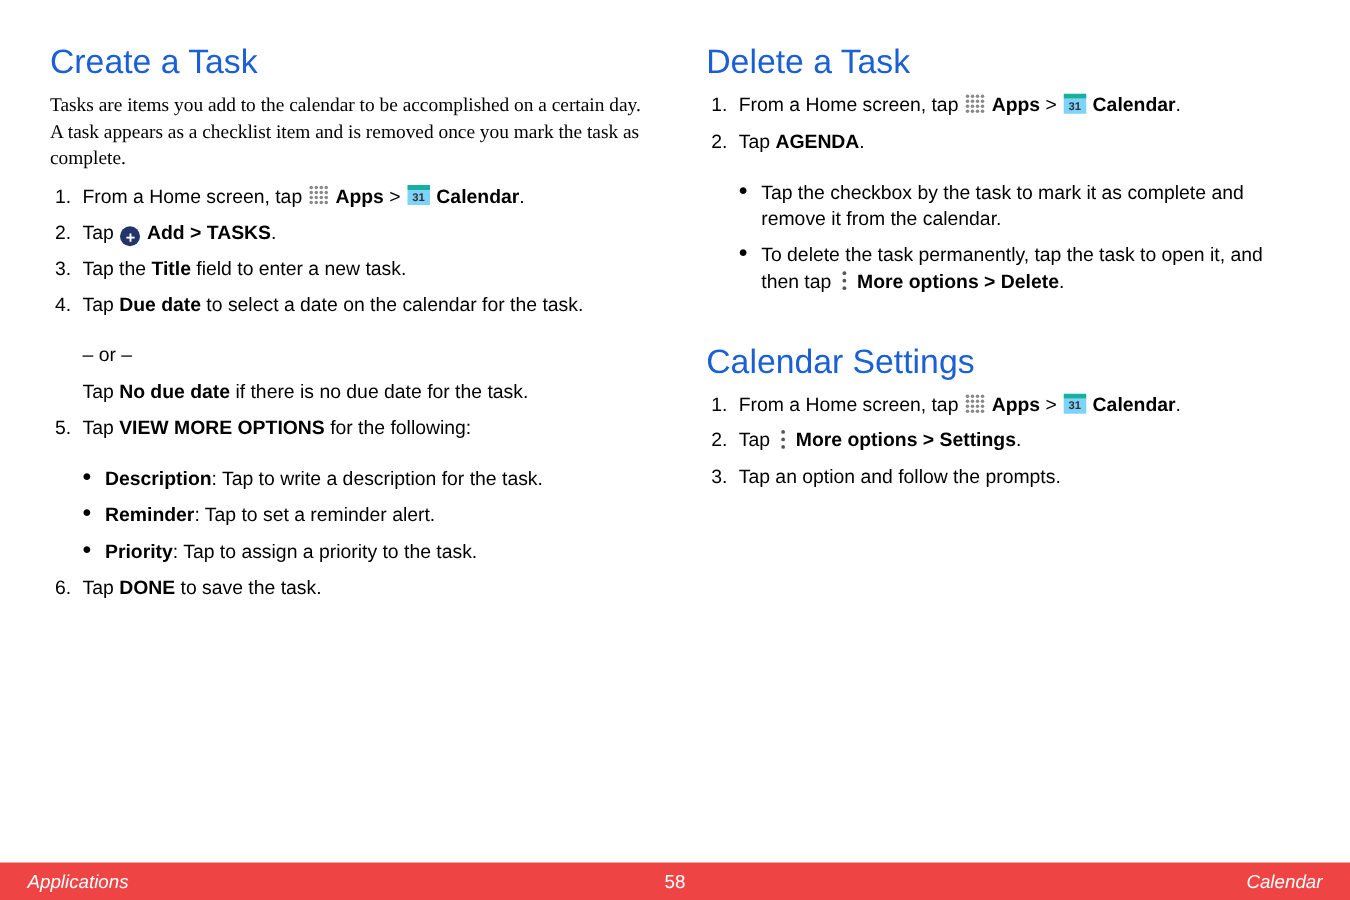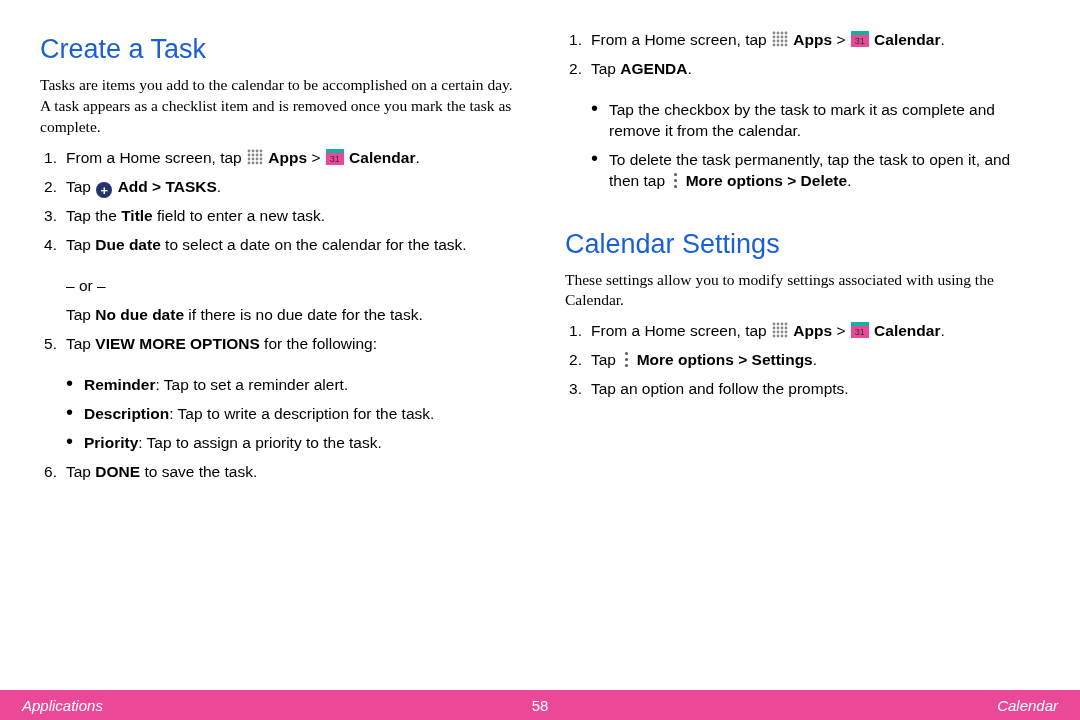--- a/index.html
+++ b/index.html
@@ -59,21 +59,21 @@
   .apps-grid svg { width: 16px; height: 16px; display:block; }
   .cal-icon {
     display: inline-block;
     width: 18px;
     height: 16px;
     vertical-align: -2px;
     margin: 0 1px;
     position: relative;
   }
   .cal-icon .bar { position:absolute; top:0; left:0; right:0; height:4px; background:#17b0a0; }
-  .cal-icon .box { position:absolute; top:4px; left:0; right:0; bottom:0; background:#ec4899; display:flex; align-items:center; justify-content:center; font-size:9px; color:#333; font-weight:400; }
+  .cal-icon .box { position:absolute; top:4px; left:0; right:0; bottom:0; background:#7dd3fc; display:flex; align-items:center; justify-content:center; font-size:9px; color:#333; font-weight:700; }
   .plus-icon {
     display:inline-flex;
     width:16px; height:16px;
     border-radius:50%;
     background:#22356b;
     color:#fff;
     align-items:center; justify-content:center;
     font-size:13px; font-weight:700;
     vertical-align:-3px;
     margin: 0 1px;
@@ -89,21 +89,21 @@
   .more-icon span {
     position:absolute; left:4px; width:3px; height:3px; background:#555; border-radius:50%;
   }
   .more-icon span:nth-child(1){top:1px;}
   .more-icon span:nth-child(2){top:7px;}
   .more-icon span:nth-child(3){top:13px;}
   .footer {
     position: absolute;
     left: 0; right: 0; bottom: 0;
     height: 30px;
-    background: #ec4899;
+    background: #ef4444;
     color: #fff;
     display: flex;
     align-items: center;
     justify-content: space-between;
     padding: 0 22px;
     font-style: italic;
     font-size: 15px;
   }
   .footer .center {
     position: absolute;
@@ -158,32 +158,33 @@
           <div class="nested">
             <p class="or">– or –</p>
             <p>
               <span>Tap </span><b>No due date</b><span> if there is no due date for the task.</span>
             </p>
           </div>
         </li>
         <li>
           <span>Tap </span><b>VIEW MORE OPTIONS</b><span> for the following:</span>
           <ul class="nested">
+            <li><b>Description</b><span>: Tap to write a description for the task.</span></li>
             <li><b>Reminder</b><span>: Tap to set a reminder alert.</span></li>
-            <li><b>Description</b><span>: Tap to write a description for the task.</span></li>
             <li><b>Priority</b><span>: Tap to assign a priority to the task.</span></li>
           </ul>
         </li>
         <li>
           <span>Tap </span><b>DONE</b><span> to save the task.</span>
         </li>
       </ol>
     </div>
 
     <div class="col">
+      <h2>Delete a Task</h2>
       <ol>
         <li>
           <span>From a Home screen, tap </span><span class="apps-grid"><svg viewBox="0 0 16 16">
                 <g fill="#888">
                   <circle cx="2" cy="2" r="1.4"></circle>
                   <circle cx="6" cy="2" r="1.4"></circle>
                   <circle cx="10" cy="2" r="1.4"></circle>
                   <circle cx="14" cy="2" r="1.4"></circle>
                   <circle cx="2" cy="6" r="1.4"></circle>
                   <circle cx="6" cy="6" r="1.4"></circle>
@@ -208,21 +209,20 @@
             <li>Tap the checkbox by the task to mark it as complete and remove it from the calendar.</li>
             <li>
               <span>To delete the task permanently, tap the task to open it, and then tap </span><span class="more-icon"><span></span><span></span><span></span></span>
               <b>More options &gt; Delete</b><span>.</span>
             </li>
           </ul>
         </li>
       </ol>
 
       <h2 class="second">Calendar Settings</h2>
-      <p class="intro">These settings allow you to modify settings associated with using the Calendar.</p>
       <ol>
         <li>
           <span>From a Home screen, tap </span><span class="apps-grid"><svg viewBox="0 0 16 16">
                 <g fill="#888">
                   <circle cx="2" cy="2" r="1.4"></circle>
                   <circle cx="6" cy="2" r="1.4"></circle>
                   <circle cx="10" cy="2" r="1.4"></circle>
                   <circle cx="14" cy="2" r="1.4"></circle>
                   <circle cx="2" cy="6" r="1.4"></circle>
                   <circle cx="6" cy="6" r="1.4"></circle>

